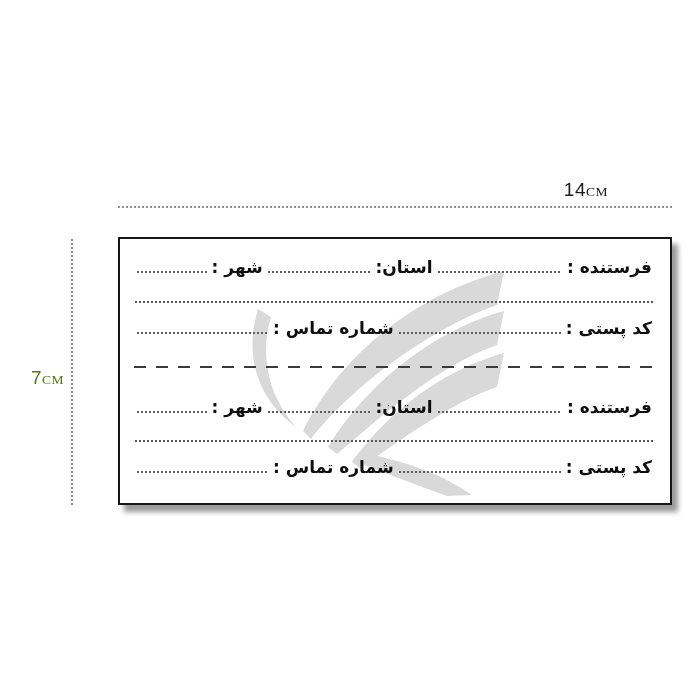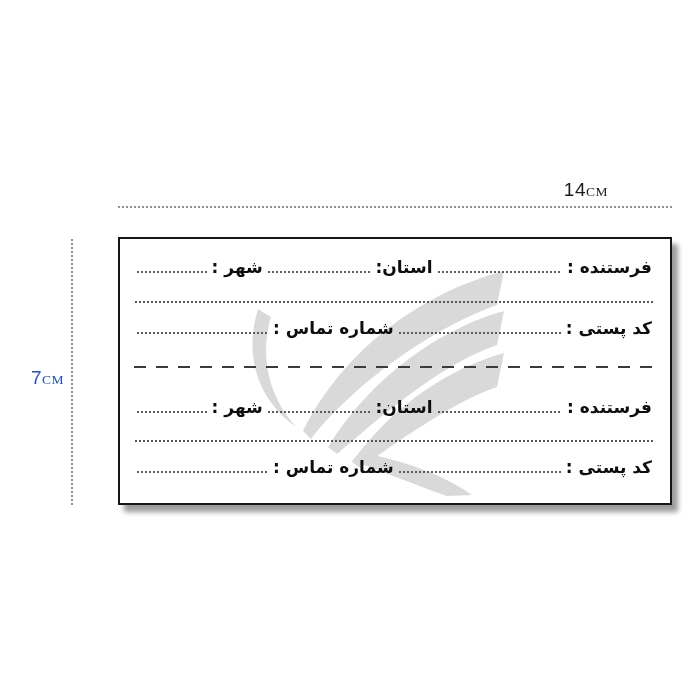--- a/index.html
+++ b/index.html
@@ -12,21 +12,21 @@
     position:absolute;left:118px;top:179px;width:490px;text-align:right;
     color:#1c1c1c;white-space:nowrap;
   }
   .dim-width-label .num, .dim-height-label .num{
     font-family:"Liberation Sans",sans-serif;font-size:19px;letter-spacing:.5px;
   }
   .dim-width-label .unit, .dim-height-label .unit{
     font-family:"Liberation Serif",serif;font-size:13.5px;letter-spacing:.5px;
   }
   .dim-height-label{
-    position:absolute;left:31px;top:367px;color:#1d4ed8;white-space:nowrap;
+    position:absolute;left:31px;top:367px;color:#4d7c0f;white-space:nowrap;
   }
   .h-measure{
     position:absolute;left:118px;top:206px;width:554px;height:2px;
     background:repeating-linear-gradient(90deg,#8f8f8f 0 2px,transparent 2px 4px);
   }
   .v-measure{
     position:absolute;left:71px;top:237px;width:2px;height:268px;
     background:repeating-linear-gradient(0deg,#8f8f8f 0 2px,transparent 2px 4px);
   }
   

